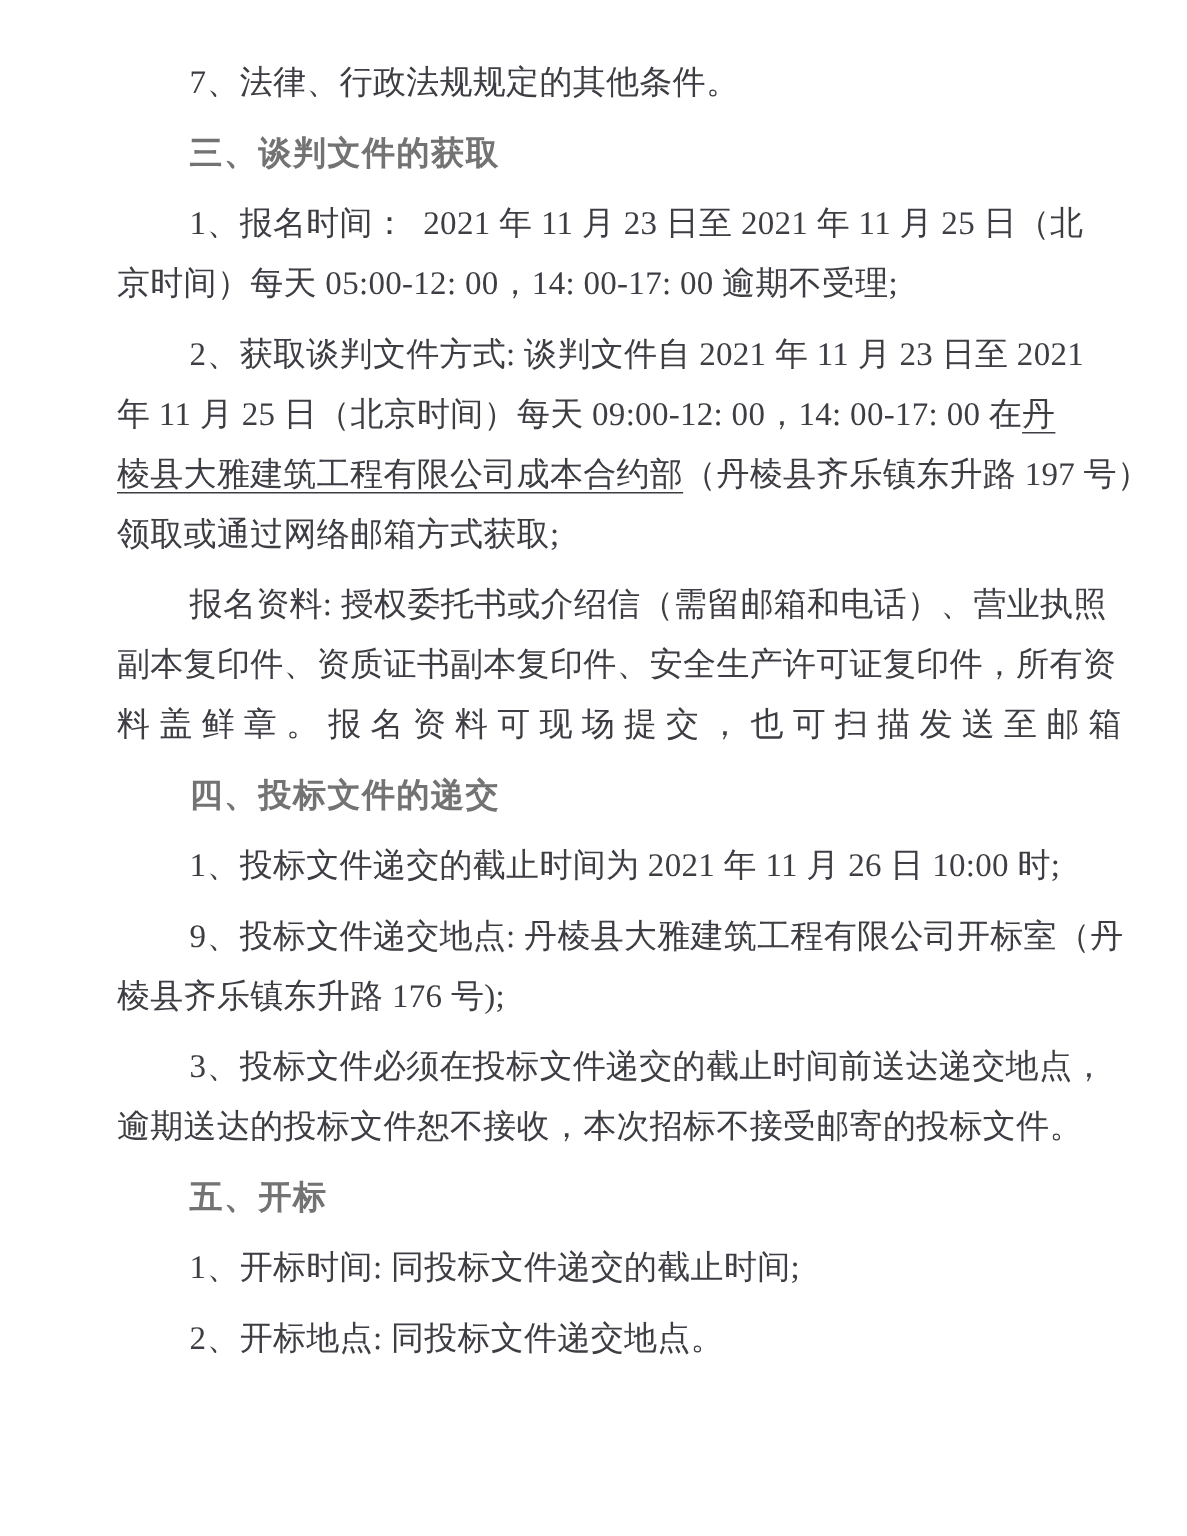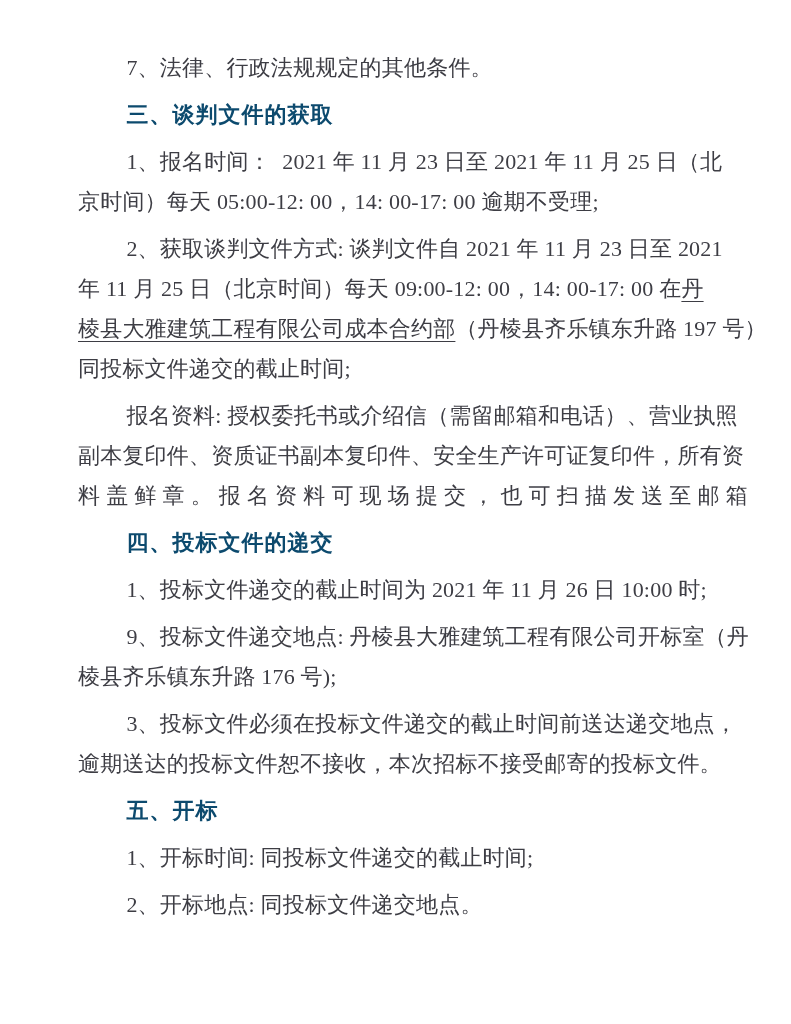--- a/index.html
+++ b/index.html
@@ -4,36 +4,36 @@
 <style>
   * { margin: 0; padding: 0; box-sizing: border-box; }
   html, body { background: #ffffff; }
   .page {
     position: relative;
     width: 791px;
     height: 1024px;
     margin: 0 auto;
     background: #ffffff;
     overflow: hidden;
-    padding: 48px 50px 0 78px;
+    padding: 35px 50px 0 78px;
     font-family: "Liberation Serif", "DejaVu Serif", serif;
     color: #3d3d44;
   }
   .ln {
     font-size: 22px;
     line-height: 40px;
     white-space: pre;
     letter-spacing: 0.2px;
   }
   .indent { padding-left: 2.2em; }
   .pstart { margin-top: 7px; }
   .heading {
     font-family: Liberation Serif, serif;
     font-weight: 700;
-    color: #0c4a6e;
+    color: #737373;
     letter-spacing: 1px;
   }
   .wide { letter-spacing: 0.28em; }
   .u {
     text-decoration: underline;
     text-underline-offset: 5px;
     text-decoration-thickness: 1px;
   }
 </style>
 </head>
@@ -44,21 +44,21 @@
   <div class="ln indent">7、法律、行政法规规定的其他条件。</div>
 
   <div class="ln indent heading pstart">三、谈判文件的获取</div>
 
   <div class="ln indent pstart">1、报名时间：  2021 年 11 月 23 日至 2021 年 11 月 25 日（北</div>
   <div class="ln">京时间）每天 05:00-12: 00，14: 00-17: 00 逾期不受理;</div>
 
   <div class="ln indent pstart">2、获取谈判文件方式: 谈判文件自 2021 年 11 月 23 日至 2021</div>
   <div class="ln"><span>年 11 月 25 日（北京时间）每天 09:00-12: 00，14: 00-17: 00 在</span><span class="u">丹</span></div>
   <div class="ln"><span class="u">棱县大雅建筑工程有限公司成本合约部</span><span>（丹棱县齐乐镇东升路 197 号）</span></div>
-  <div class="ln">同投标文件递交的截止时间;</div>
+  <div class="ln">领取或通过网络邮箱方式获取;</div>
 
   <div class="ln indent pstart">报名资料: 授权委托书或介绍信（需留邮箱和电话）、营业执照</div>
   <div class="ln">副本复印件、资质证书副本复印件、安全生产许可证复印件，所有资</div>
   <div class="ln wide">料盖鲜章。报名资料可现场提交，也可扫描发送至邮箱</div>
 
   <div class="ln indent heading pstart">四、投标文件的递交</div>
 
   <div class="ln indent pstart">1、投标文件递交的截止时间为 2021 年 11 月 26 日 10:00 时;</div>
 
   <div class="ln indent pstart">9、投标文件递交地点: 丹棱县大雅建筑工程有限公司开标室（丹</div>

